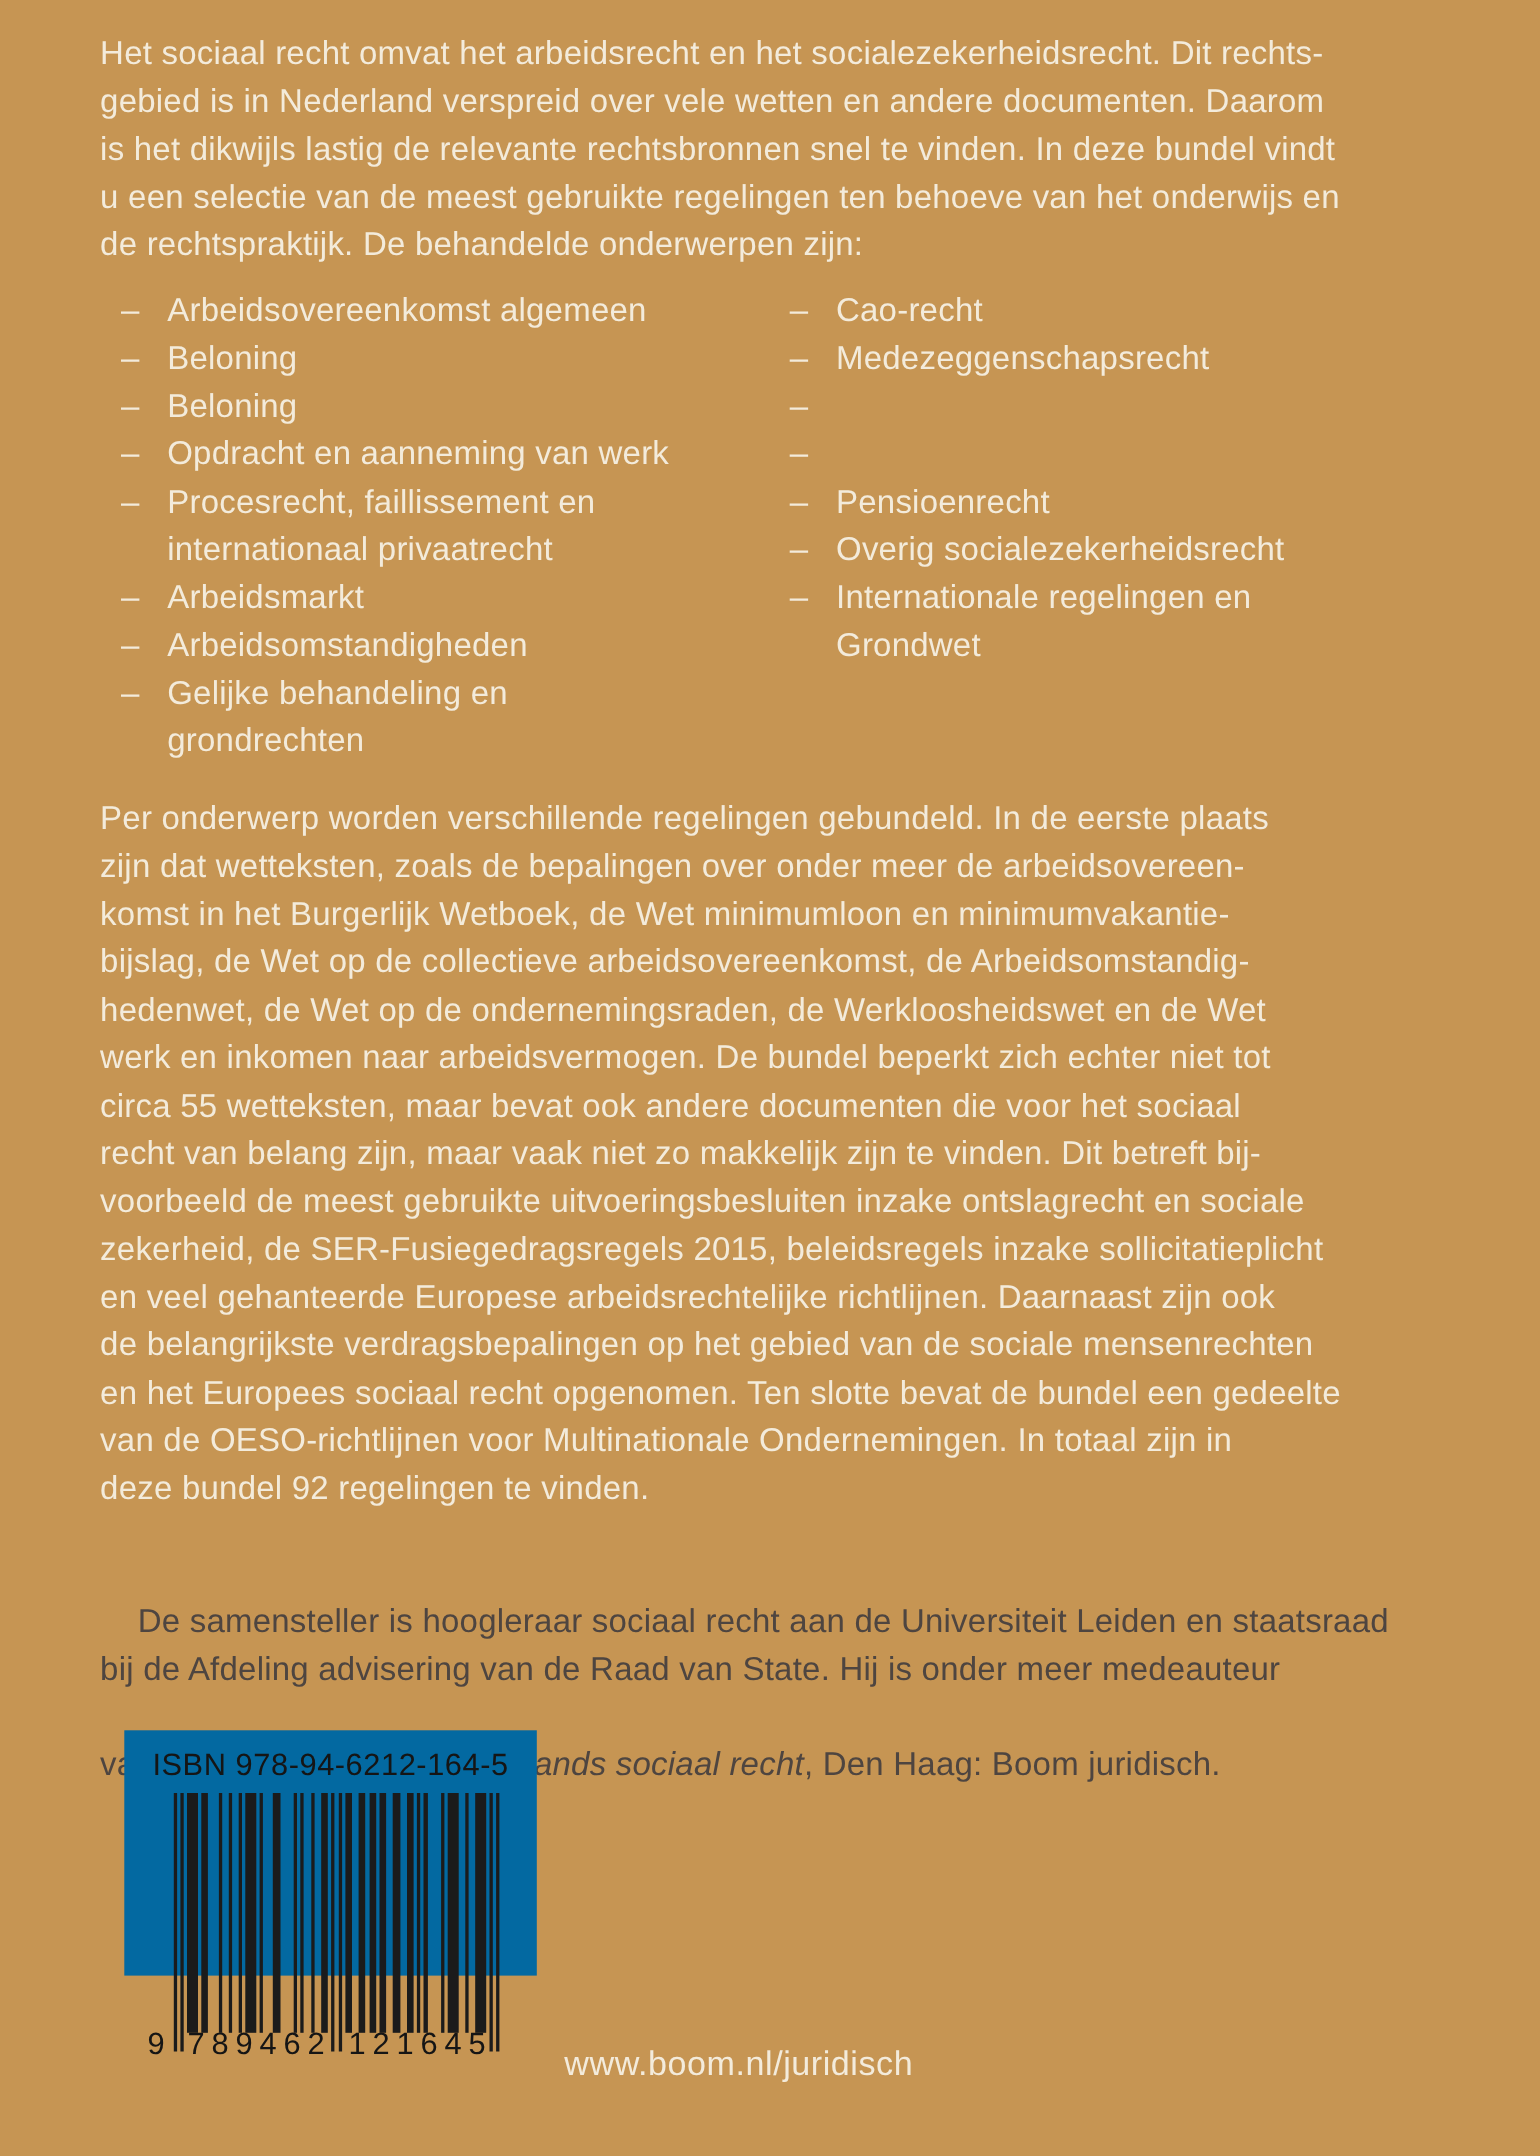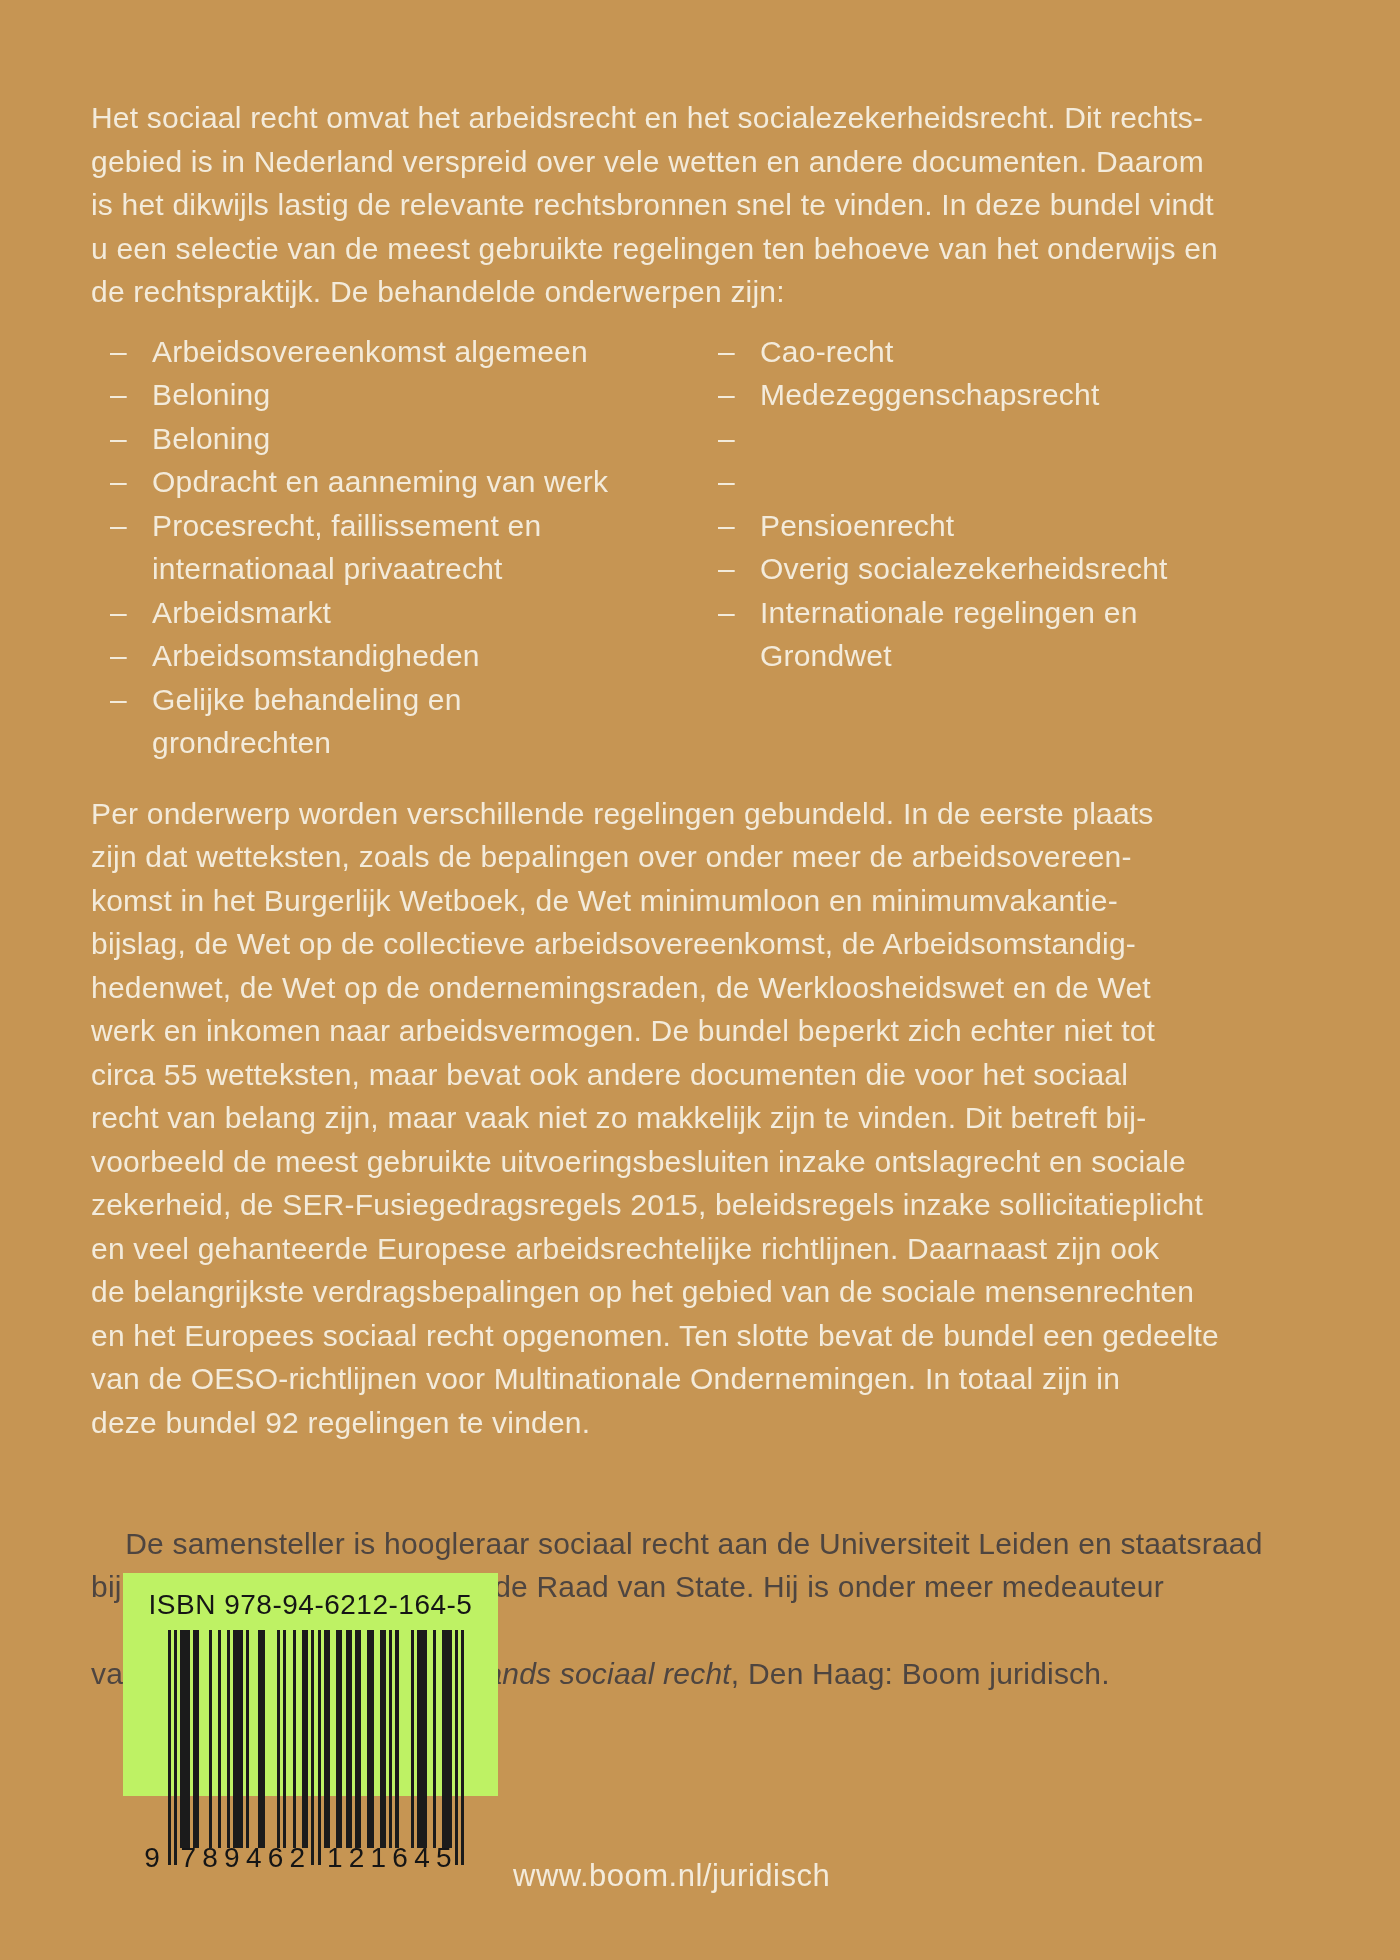--- a/index.html
+++ b/index.html
@@ -16,21 +16,21 @@
     width: 1240px;
     color: #F3EBDB;
   }
   .para {
     font-size: 30px;
     line-height: 43.5px;
     letter-spacing: 0.2px;
     white-space: pre;
     margin: 0;
   }
-  .intro-para { margin-top: 96px; }
+  .intro-para { margin-top: 27px; }
   .topics {
     display: flex;
     margin-top: 16px;
     padding-left: 19px;
   }
   .topics ul { list-style: none; margin: 0; padding: 0; }
   .col-left { width: 608px; flex: none; }
   .col-right { flex: 1; }
   .topics li {
     display: flex;
@@ -39,23 +39,23 @@
     letter-spacing: 0.2px;
   }
   .topics .dash { width: 42px; flex: none; }
   .topics .txt { white-space: pre; }
   .body-para { margin-top: 27px; }
   .author-para { margin-top: 34px; color: #4E4540; }
   .author-para .line3 { display: block; white-space: normal; }
   .author-para em { font-style: italic; }
   .isbn-box {
     position: absolute;
-    left: 123px; top: 1573px;
+    left: 113px; top: 1573px;
     width: 375px; height: 223px;
-    background: #bef264;
+    background: #0369a1;
   }
   .isbn-label {
     position: absolute;
     top: 16px; left: 0;
     width: 100%;
     text-align: center;
     color: #151515;
     font-size: 28px;
     letter-spacing: 0.5px;
   }

